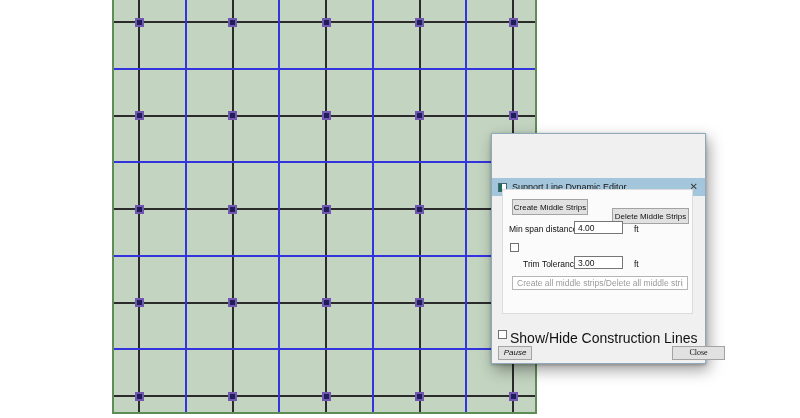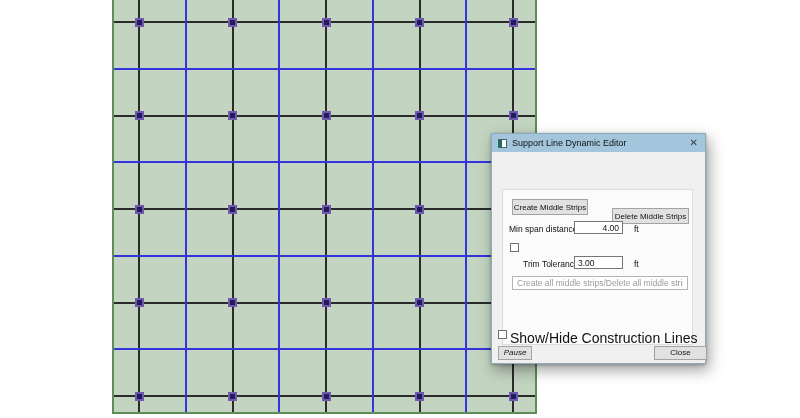--- a/index.html
+++ b/index.html
@@ -22,40 +22,41 @@
   
   .dialog {
     position: absolute; left: 491px; top: 133px; width: 215px; height: 231px;
     background: #f0f0f0; border: 1px solid #8fa9ba;
     box-shadow: 3px 6px 14px rgba(0,0,0,0.38), 0 1px 3px rgba(0,0,0,0.25);
     font-size: 9px; color: #000;
   }
   .titlebar {
     height: 18px; display: flex; align-items: center; gap: 5px;
     padding: 0 7px 0 6px;
+    margin-top: 44px;
   }
   .title-icon { width: 9px; height: 9px; background: #fff; border: 1px solid #41666e; position: relative; flex: 0 0 auto; }
   .title-icon::before { content:""; position:absolute; left:0; top:0; bottom:0; width:3px; background:#1f6b5c; }
   .title-text { font-size: 9px; color: #111; white-space: nowrap; }
   .close-btn { margin-left: auto; font-size: 10px; color: #3a3a3a; line-height: 1; cursor: default; }
 
   .tabs { position: absolute; left: 10px; top: 29px; width: 193px; }
   .tab-row { display: flex; height: 13px; }
   .tab {
     flex: 1; text-align: center; font-size: 8.5px; line-height: 12px;
     background: #f0f0f0; border: 1px solid #d9d9d9; margin-right: -1px;
     white-space: nowrap; overflow: hidden; color: #1a1a1a;
   }
   .tab-row + .tab-row .tab { margin-top: -1px; }
   .tab.selected {
     background: #ffffff; border-color: #b5b5b5; position: relative; z-index: 2;
   }
 
   .panel {
-    position: absolute; left: 10px; top: 55px; width: 191px; height: 156px;
+    position: absolute; left: 10px; top: 55px; width: 191px; height: 125px;
     background: #fbfbfb; border: 1px solid #dcdcdc;
   }
   .btn {
     position: absolute; background: #e1e1e1; border: 1px solid #a3a3a3;
     font-size: 8px; text-align: center; line-height: 13px; color: #111;
     white-space: nowrap; overflow: hidden; font-family: inherit;
     padding: 0;
   }
   .lbl { position: absolute; font-size: 8.5px; white-space: nowrap; color: #111; }
   .tbox {
@@ -130,32 +131,32 @@
       <span class="title-text">Support Line Dynamic Editor</span>
       <span class="close-btn">✕</span>
     </div>
 
 
     <div class="panel">
       <button class="btn" style="left:9px; top:9px; width:76px; height:16px;">Create Middle Strips</button>
       <button class="btn" style="left:109px; top:18px; width:77px; height:16px;">Delete Middle Strips</button>
 
       <span class="lbl" style="left:6px; top:34px;">Min span distance</span>
-      <input class="tbox" style="left: 71px; top: 31px; width: 49px; height: 13px; text-align: right;" value="4.00">
+      <input class="tbox" style="left: 71px; top: 31px; width: 49px; height: 13px;" value="4.00">
       <span class="lbl" style="left:131px; top:34px;">ft</span>
 
       <span class="chk" style="left:7px; top:53px;"></span>
 
       <span class="lbl" style="left:20px; top:69px;">Trim Tolerance</span>
       <input class="tbox" style="left: 71px; top: 66px; width: 49px; height: 13px;" value="3.00">
       <span class="lbl" style="left:131px; top:69px;">ft</span>
 
       <input class="hintbox" style="left: 9px; top: 86px; width: 176px; height: 14px;" placeholder="Create all middle strips/Delete all middle strips">
     </div>
 
     <span class="chk" style="left:6px; top:196px;"></span>
     <span class="lbl" style="left:18px; top:196px; font-size:14px;">Show/Hide Construction Lines</span>
 
     <button class="btn" style="left:6px; top:212px; width:34px; height:14px; line-height:12px;font-style:italic;">Pause</button>
-    <button class="btn" style="left:162px; top:212px; width:53px; height:14px; line-height:12px;">Close</button>
+    <button class="btn" style="left:180px; top:212px; width:53px; height:14px; line-height:12px;font-family:Liberation Serif, serif;">Close</button>
   </div>
 
 </div>
 
 </body></html>

